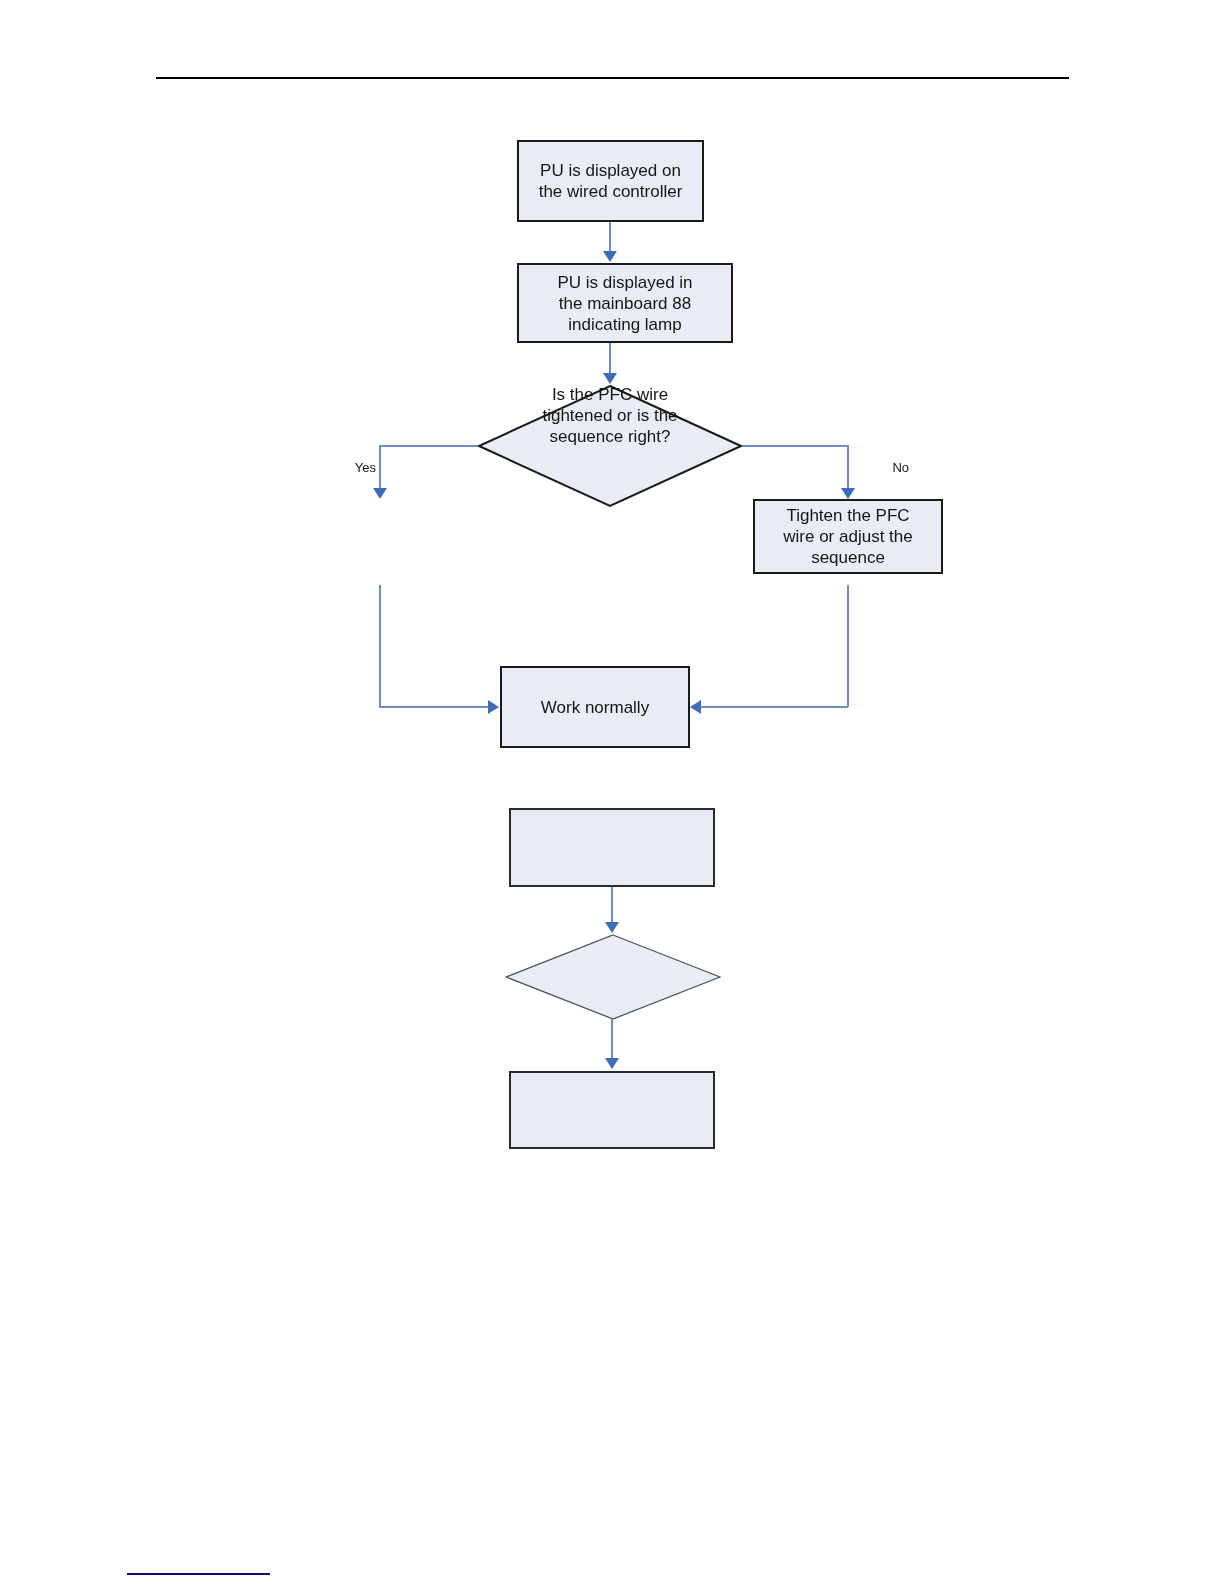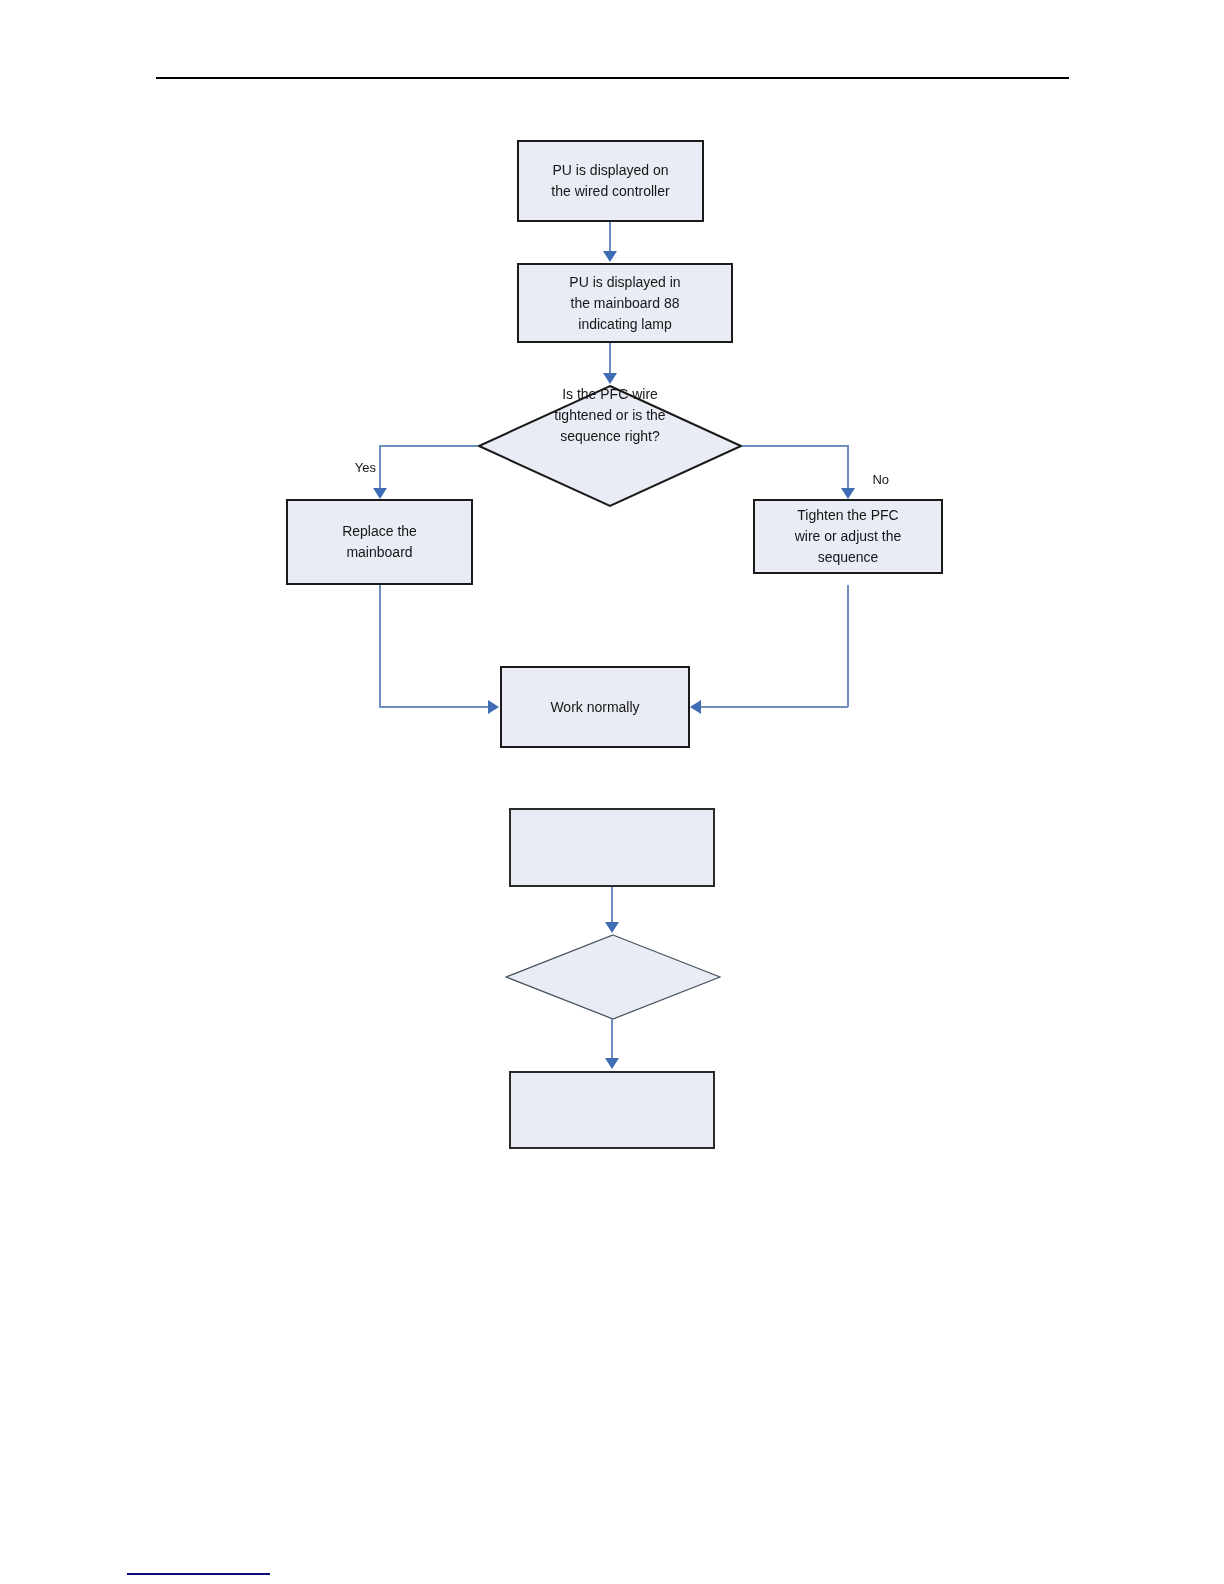--- a/index.html
+++ b/index.html
@@ -24,21 +24,21 @@
     position: absolute;
     background: #e9ecf5;
     border: 2px solid #1a1a1a;
     box-sizing: border-box;
     display: flex;
     align-items: center;
     justify-content: center;
     text-align: center;
   }
   .node-text {
-    font-size: 14px;
+    font-size: 17px;
     line-height: 21px;
     white-space: pre-line;
     color:#161616;
   }
   .node2 { border-width: 2px; border-color:#2a2a2a; }
   .line {
     position: absolute;
     background: #6d8fbe;
   }
   .arr { position:absolute; width:0; height:0; }
@@ -105,29 +105,25 @@
 tightened or is the
 sequence right?</div>
     </div>
   </div>
 
   <div class="line" style="left:380px; top:445px; width:98px; height:2px;"></div>
   <div class="line" style="left:379px; top:445px; width:2px; height:43px;"></div>
   <div class="arr arr-down" style="left:373px; top:488px;"></div>
   <div class="branch-label" style="left:336px; top:460px;">Yes</div>
 
-  <div class="node" style="left:286px; top:499px; width:187px; height:86px;">
-    <div class="node-text">Replace the
-mainboard</div>
-  </div>
 
   <div class="line" style="left:742px; top:445px; width:107px; height:2px;"></div>
   <div class="line" style="left:847px; top:445px; width:2px; height:43px;"></div>
   <div class="arr arr-down" style="left:841px; top:488px;"></div>
-  <div class="branch-label" style="left:849px; top:472px;">No</div>
+  <div class="branch-label" style="left:849px; top:460px;padding-left:20px;">No</div>
 
   <div class="node" style="left:753px; top:499px; width:190px; height:75px;">
     <div class="node-text">Tighten the PFC
 wire or adjust the
 sequence</div>
   </div>
 
   <div class="line" style="left:379px; top:585px; width:2px; height:122px;"></div>
   <div class="line" style="left:379px; top:706px; width:110px; height:2px;"></div>
   <div class="arr arr-right" style="left:488px; top:700px;"></div>

